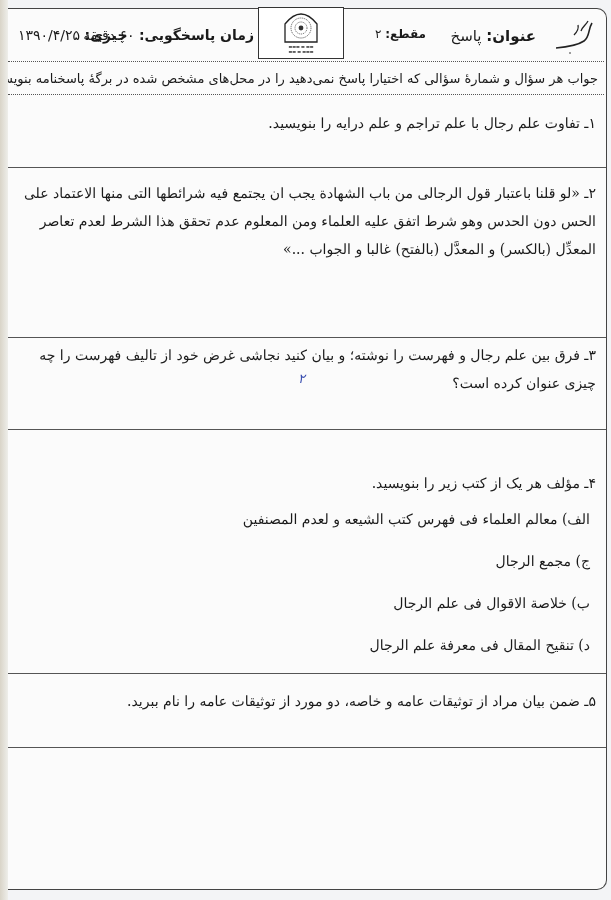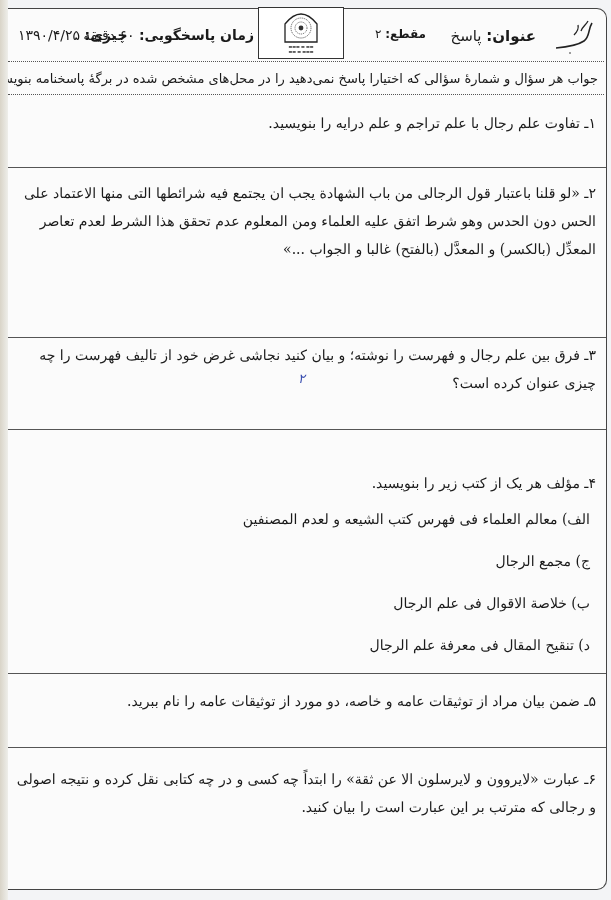--- a/index.html
+++ b/index.html
@@ -142,17 +142,14 @@
     <span class="sub" style="margin-top:14px;">ب) خلاصة الاقوال فی علم الرجال</span>
     <span class="sub" style="margin-top:14px;">د) تنقیح المقال فی معرفة علم الرجال</span>
   </div>
   <div class="divider" style="top:664px;"></div>
 
   <div class="q" style="top:678px;">
     <span>۵ـ ضمن بیان مراد از توثیقات عامه و خاصه، دو مورد از توثیقات عامه را نام ببرید.</span>
   </div>
   <div class="divider" style="top:738px;"></div>
 
-  <div class="q" style="top:756px;">
-    <span>۶ـ عبارت «لایروون و لایرسلون الا عن ثقة» را ابتداً چه کسی و در چه کتابی نقل کرده و نتیجه اصولی و رجالی که مترتب بر این عبارت است را بیان کنید.</span>
-  </div>
 
 </div>
 
 </body></html>

